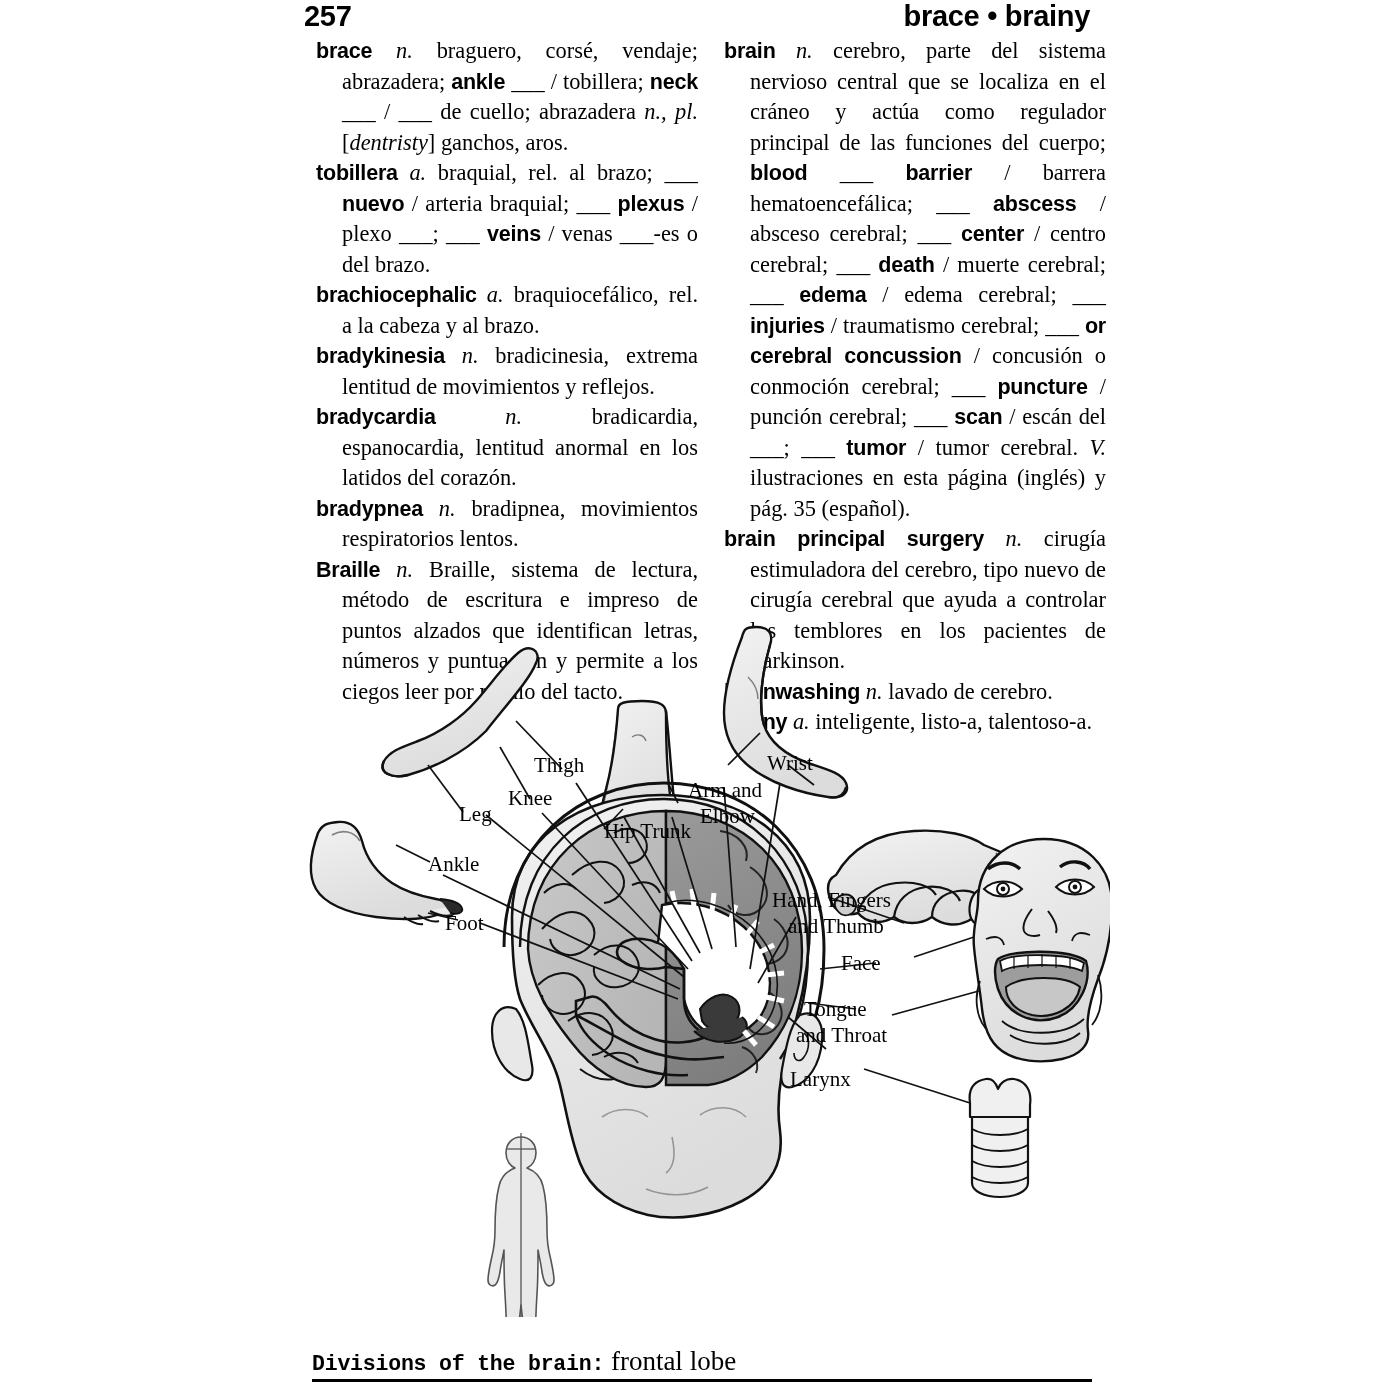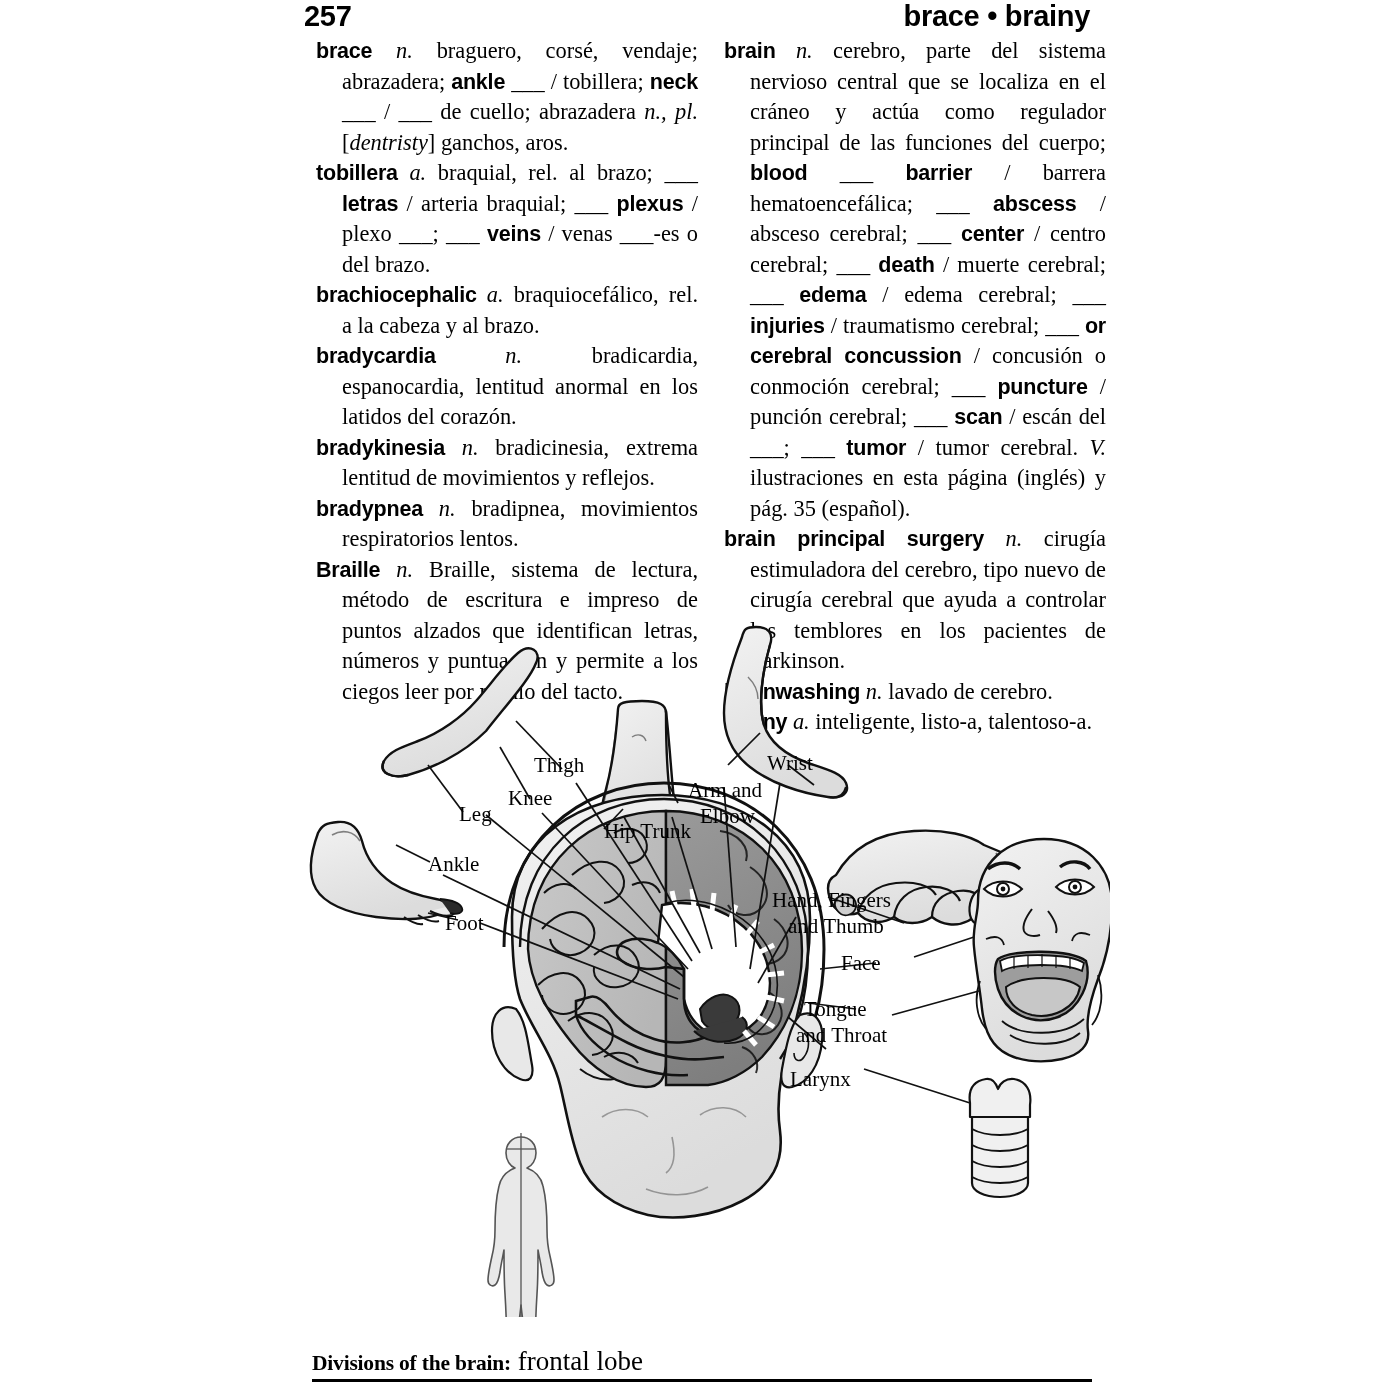--- a/index.html
+++ b/index.html
@@ -103,21 +103,21 @@
   .caption {
     position: absolute;
     left: 312px;
     top: 1348px;
     width: 800px;
     font-size: 21px;
     line-height: 26px;
     white-space: nowrap;
   }
   .caption b {
-    font-family: Liberation Serif, serif;
+    font-family: Liberation Mono, monospace;
     font-weight: bold;
     font-size: 21.5px;
     letter-spacing: -0.2px;
     text-align: right;
   }
   .caption .cap-rest {
     font-family: "Liberation Serif", serif;
     font-size: 27px;
   }
   .rule {
@@ -135,24 +135,24 @@
 <div class="page">
 
   <div class="runhead">
     <span class="folio">257</span>
     <span class="guide">brace • brainy</span>
   </div>
 
   <div class="cols">
     <div class="col" id="col-left">
         <p class="entry"><span class="hw">brace</span><span class="pos"> n.</span><span> braguero, corsé, vendaje; abrazadera; </span><span class="sub">ankle</span><span> ___ / tobillera; </span><span class="sub">neck</span><span> ___ / ___ de cuello; abrazadera </span><span class="pos">n., pl.</span><span> [</span><span class="it">dentristy</span><span>] ganchos, aros.</span></p>
-        <p class="entry"><span class="hw">tobillera</span><span class="pos"> a.</span><span> braquial, rel. al brazo; ___ </span><span class="sub">letras</span><span> / arteria braquial; ___ </span><span class="sub">plexus</span><span> / plexo ___; ___ </span><span class="sub">veins</span><span> / venas ___-es o del brazo.</span></p>
+        <p class="entry"><span class="hw">tobillera</span><span class="pos"> a.</span><span> braquial, rel. al brazo; ___ </span><span class="sub">nuevo</span><span> / arteria braquial; ___ </span><span class="sub">plexus</span><span> / plexo ___; ___ </span><span class="sub">veins</span><span> / venas ___-es o del brazo.</span></p>
         <p class="entry"><span class="hw">brachiocephalic</span><span class="pos"> a.</span><span> braquiocefálico, rel. a la cabeza y al brazo.</span></p>
+        <p class="entry"><span class="hw">bradykinesia</span><span class="pos"> n.</span><span> bradicinesia, extrema lentitud de movimientos y reflejos.</span></p>
         <p class="entry"><span class="hw">bradycardia</span><span class="pos"> n.</span><span> bradicardia, espanocardia, lentitud anormal en los latidos del corazón.</span></p>
-        <p class="entry"><span class="hw">bradykinesia</span><span class="pos"> n.</span><span> bradicinesia, extrema lentitud de movimientos y reflejos.</span></p>
         <p class="entry"><span class="hw">bradypnea</span><span class="pos"> n.</span><span> bradipnea, movimientos respiratorios lentos.</span></p>
         <p class="entry"><span class="hw">Braille</span><span class="pos"> n.</span><span> Braille, sistema de lectura, método de escritura e impreso de puntos alzados que identifican letras, números y puntuación y permite a los ciegos leer por medio del tacto.</span></p>
       </div>
     <div class="col" id="col-right">
         <p class="entry"><span class="hw">brain</span><span class="pos"> n.</span><span> cerebro, parte del sistema nervioso central que se localiza en el cráneo y actúa como regulador principal de las funciones del cuerpo; </span><span class="sub">blood</span><span> ___ </span><span class="sub">barrier</span><span> / barrera hematoencefálica; ___ </span><span class="sub">abscess</span><span> / absceso cerebral; ___ </span><span class="sub">center</span><span> / centro cerebral; ___ </span><span class="sub">death</span><span> / muerte cerebral; ___ </span><span class="sub">edema</span><span> / edema cerebral; ___ </span><span class="sub">injuries</span><span> / traumatismo cerebral; ___ </span><span class="sub">or cerebral concussion</span><span> / concusión o conmoción cerebral; ___ </span><span class="sub">puncture</span><span> / punción cerebral; ___ </span><span class="sub">scan</span><span> / escán del ___; ___ </span><span class="sub">tumor</span><span> / tumor cerebral. </span><span class="it">V.</span><span> ilustraciones en esta página (inglés) y pág. 35 (español).</span></p>
         <p class="entry"><span class="hw">brain principal surgery</span><span class="pos"> n.</span><span> cirugía estimuladora del cerebro, tipo nuevo de cirugía cerebral que ayuda a controlar los temblores en los pacientes de Parkinson.</span></p>
         <p class="entry"><span class="hw">brainwashing</span><span class="pos"> n.</span><span> lavado de cerebro.</span></p>
         <p class="entry"><span class="hw">brainy</span><span class="pos"> a.</span><span> inteligente, listo-a, talentoso-a.</span></p>
       </div>
   </div>

